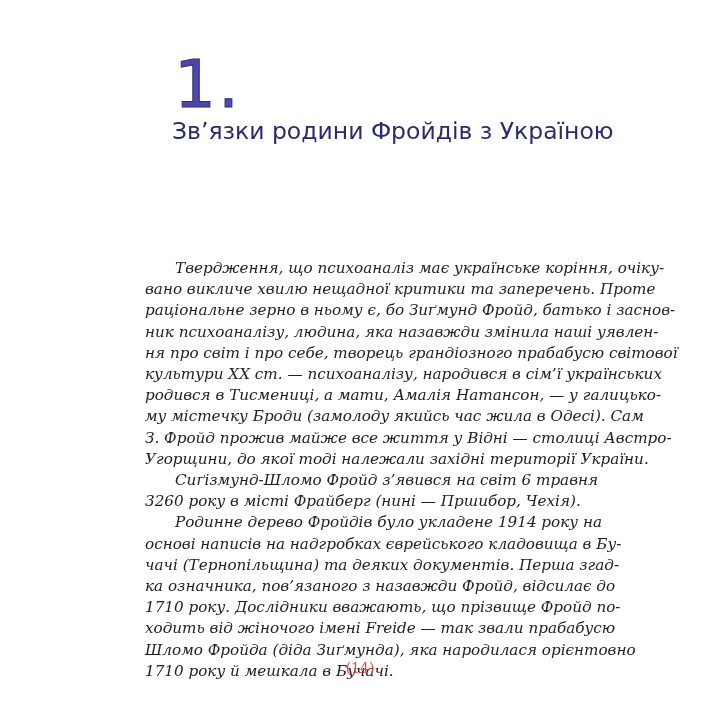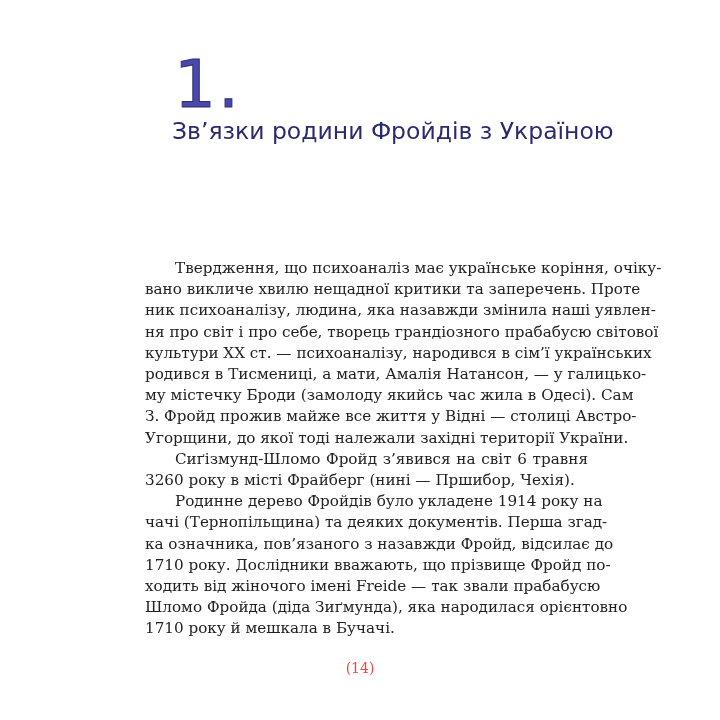--- a/index.html
+++ b/index.html
@@ -49,20 +49,21 @@
       font-family: "DejaVu Serif", serif;
       font-size: 15.2px;
       line-height: 21.2px;
       color: #222222;
     }
     .line {
       display: block;
       white-space: nowrap;
       text-align: justify;
       text-align-last: justify;
+      font-style: italic;
     }
     .line.last {
       text-align-last: left;
     }
     .line.indent {
       padding-left: 30px;
     }
     .page-number {
       position: absolute;
       left: 0;
@@ -78,32 +79,34 @@
 <body>
 
 <div class="page">
 
   <div class="chapter-number">1.</div>
   <div class="chapter-title">Зв’язки родини Фройдів з Україною</div>
 
   <div class="body-text">
     <span class="line indent">Твердження, що психоаналіз має українське коріння, очіку-</span>
     <span class="line">вано викличе хвилю нещадної критики та заперечень. Проте</span>
+    <span class="line">раціональне зерно в ньому є, бо Зиґмунд Фройд, батько і заснов-</span>
     <span class="line">ник психоаналізу, людина, яка назавжди змінила наші уявлен-</span>
     <span class="line">ня про світ і про себе, творець грандіозного прабабусю світової</span>
     <span class="line">культури XX ст. — психоаналізу, народився в сім’ї українських</span>
     <span class="line">родився в Тисмениці, а мати, Амалія Натансон, — у галицько-</span>
     <span class="line">му містечку Броди (замолоду якийсь час жила в Одесі). Сам</span>
     <span class="line">З. Фройд прожив майже все життя у Відні — столиці Австро-</span>
     <span class="line last">Угорщини, до якої тоді належали західні території України.</span>
 
     <span class="line indent">Сиґізмунд-Шломо Фройд з’явився на світ 6 травня</span>
     <span class="line last">3260 року в місті Фрайберг (нині — Пршибор, Чехія).</span>
 
     <span class="line indent">Родинне дерево Фройдів було укладене 1914 року на</span>
+    <span class="line">основі написів на надгробках єврейського кладовища в Бу-</span>
     <span class="line">чачі (Тернопільщина) та деяких документів. Перша згад-</span>
     <span class="line">ка означника, пов’язаного з назавжди Фройд, відсилає до</span>
     <span class="line">1710 року. Дослідники вважають, що прізвище Фройд по-</span>
     <span class="line">ходить від жіночого імені Freide — так звали прабабусю</span>
     <span class="line">Шломо Фройда (діда Зиґмунда), яка народилася орієнтовно</span>
     <span class="line last">1710 року й мешкала в Бучачі.</span>
   </div>
 
   <div class="page-number">(14)</div>
 </div>

